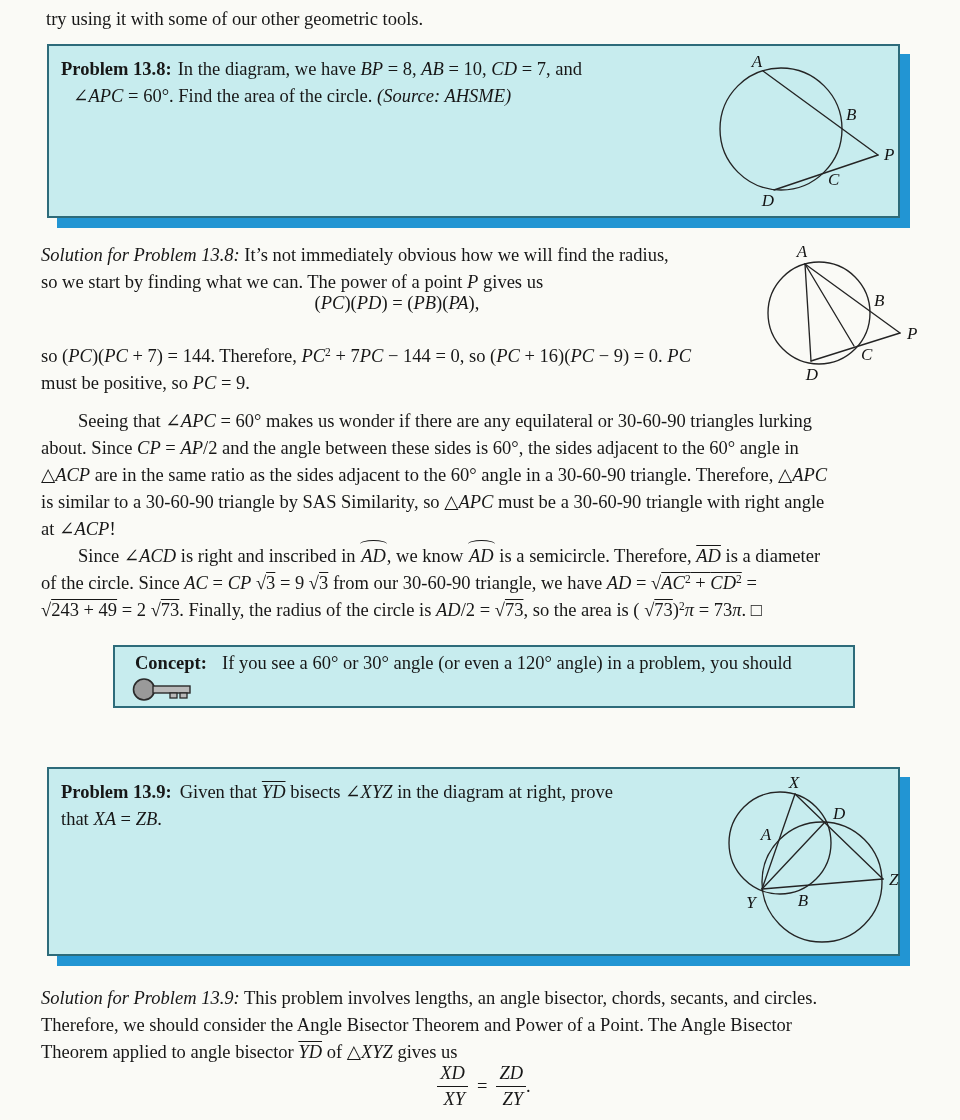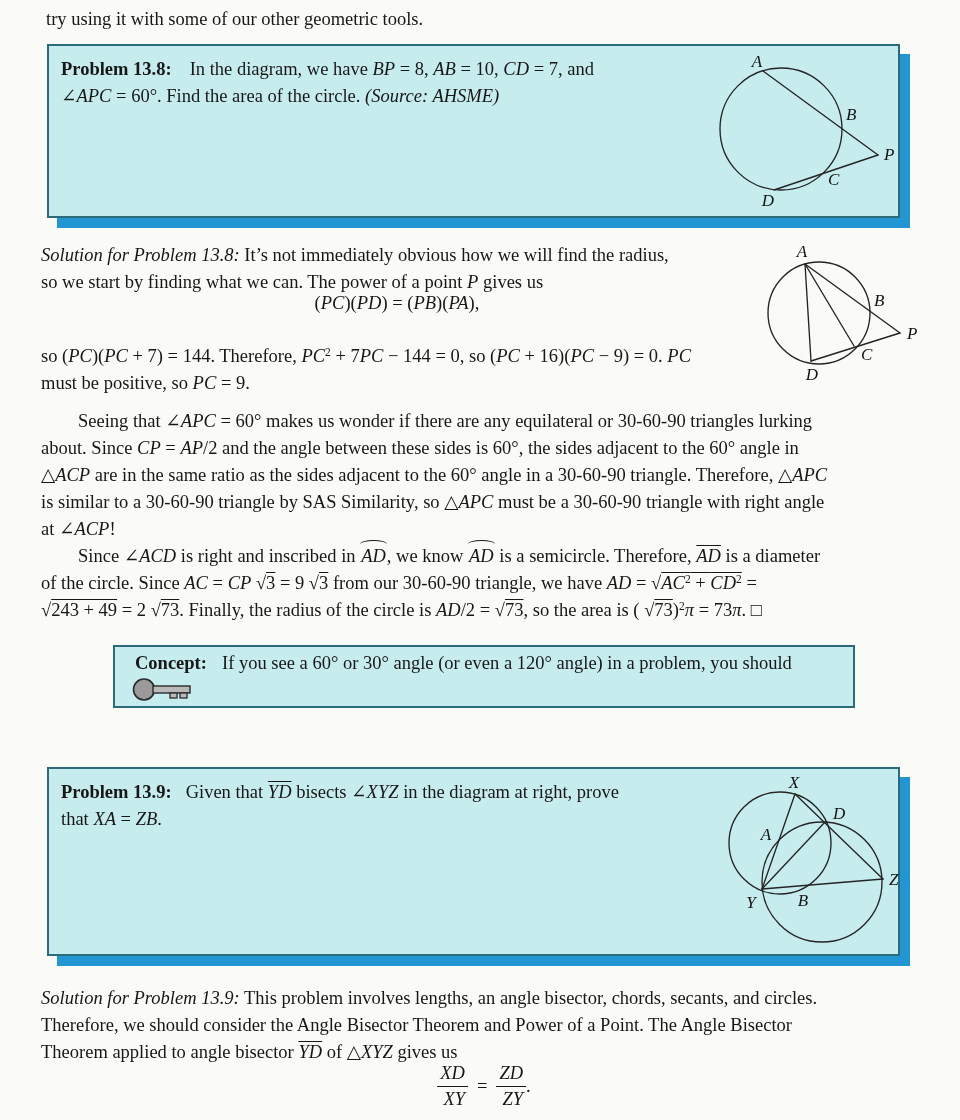--- a/index.html
+++ b/index.html
@@ -30,23 +30,23 @@
     font-size:17px;fill:#141414}
   .boxline{position:absolute;white-space:nowrap}
 </style>
 </head>
 <body>
 
 <div class="abs" style="left:46px;top:6px">try using it with some of our other geometric tools.</div>
 
 <div class="cyanbox shadowed" style="left:47px;top:44px;width:849px;height:170px">
   <div class="boxline" style="left:12px;top:10px">
-    <span class="bold" style="margin-right:18px">Problem 13.8:</span><span>In the diagram, we have <i>BP</i> = 8, <i>AB</i> = 10, <i>CD</i> = 7, and</span>
+    <span class="bold" style="margin-right:6px">Problem 13.8:</span><span>In the diagram, we have <i>BP</i> = 8, <i>AB</i> = 10, <i>CD</i> = 7, and</span>
   </div>
-  <div class="boxline" style="left:12px;top:37px">∠<i>APC</i> = 60°. Find the area of the circle. <i>(Source: AHSME)</i></div>
+  <div class="boxline" style="left:24px;top:37px">∠<i>APC</i> = 60°. Find the area of the circle. <i>(Source: AHSME)</i></div>
 
   <svg class="boxline" style="left:664px;top:9px" width="195" height="158" viewBox="0 0 195 158">
     <circle class="stroke" cx="68" cy="74" r="61"></circle>
     <line class="stroke" x1="50" y1="16" x2="165" y2="100"></line>
     <line class="stroke" x1="165" y1="100" x2="61" y2="135"></line>
     <text x="44" y="12" text-anchor="middle">A</text>
     <text x="133" y="65">B</text>
     <text x="171" y="105">P</text>
     <text x="115" y="130">C</text>
     <text x="55" y="151" text-anchor="middle">D</text>
@@ -91,21 +91,21 @@
     <rect x="38" y="17" width="7" height="5" fill="#b9b9b9" stroke="#2a2a2a" stroke-width="1.3"></rect>
     <rect x="48" y="17" width="7" height="5" fill="#b9b9b9" stroke="#2a2a2a" stroke-width="1.3"></rect>
   </svg>
   <div class="boxline" style="left:107px;top:3px">If you see a 60° or 30° angle (or even a 120° angle) in a problem, you should</div>
 </div>
 
 <div class="abs" style="left:78px;top:770px">Now we will use Power of a Point in a couple proofs.</div>
 
 <div class="cyanbox shadowed" style="left:47px;top:767px;width:849px;height:185px">
   <div class="boxline" style="left:12px;top:10px">
-    <span class="bold" style="margin-right:14px">Problem 13.9:</span><span>Given that <span class="ol"><i>YD</i></span> bisects ∠<i>XYZ</i> in the diagram at right, prove</span>
+    <span class="bold" style="margin-right:8px">Problem 13.9:</span><span>Given that <span class="ol"><i>YD</i></span> bisects ∠<i>XYZ</i> in the diagram at right, prove</span>
   </div>
   <div class="boxline" style="left:12px;top:37px">that <i>XA</i> = <i>ZB</i>.</div>
 
   <svg class="boxline" style="left:641px;top:5px" width="235" height="178" viewBox="0 0 235 178">
     <circle class="stroke" cx="90" cy="69" r="51"></circle>
     <circle class="stroke" cx="132" cy="108" r="60"></circle>
     <line class="stroke" x1="105" y1="20" x2="72" y2="115"></line>
     <line class="stroke" x1="72" y1="115" x2="193" y2="105"></line>
     <line class="stroke" x1="105" y1="20" x2="193" y2="105"></line>
     <line class="stroke" x1="72" y1="115" x2="135" y2="48"></line>

